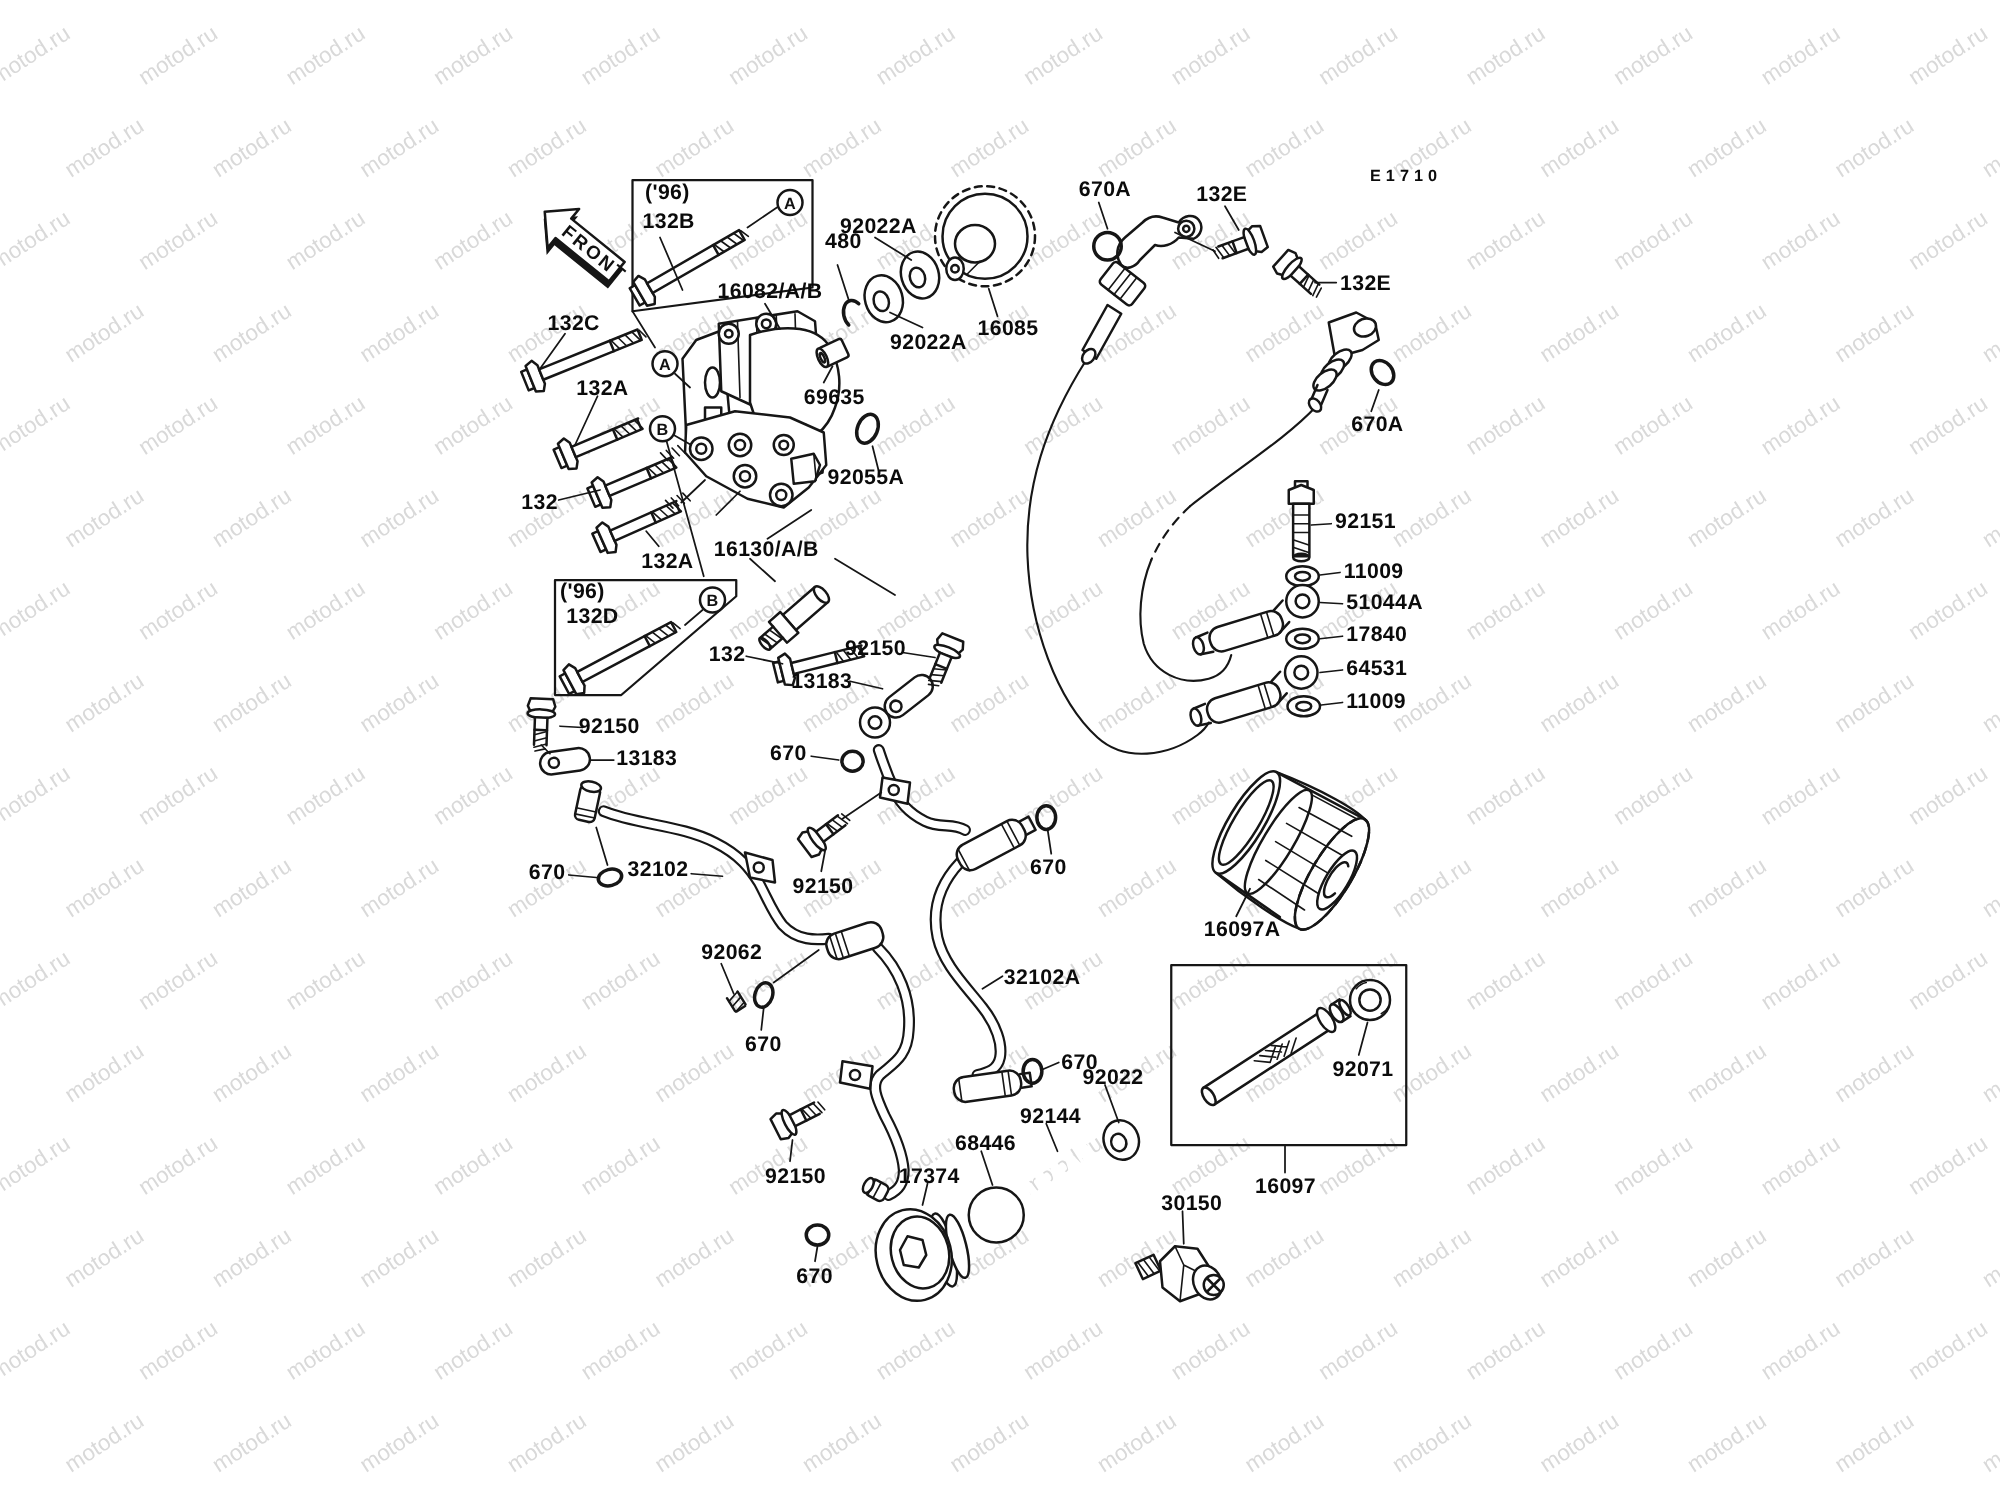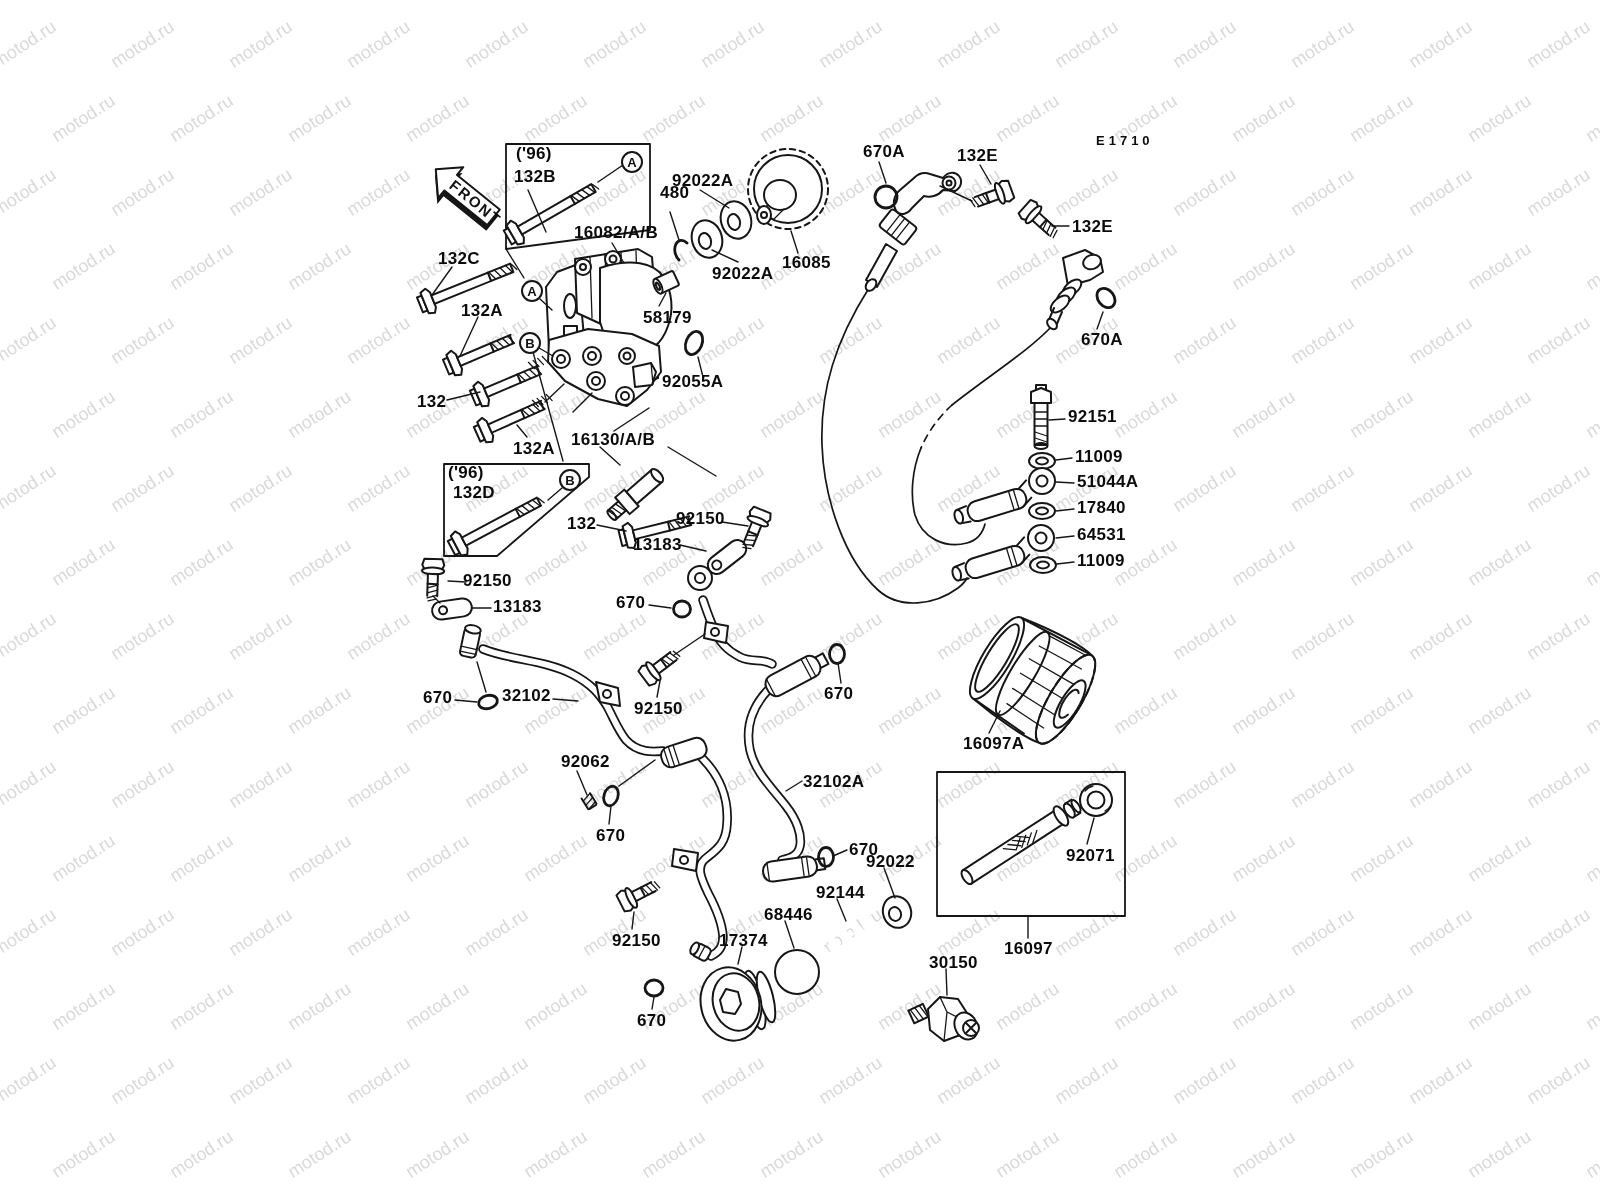--- a/index.html
+++ b/index.html
@@ -613,21 +613,21 @@
     <div class="cl" style="left:660px;  top:183px">480</div>
     <div class="cl" style="left:574px;  top:223px">16082/A/B</div>
     <div class="cl" style="left:438px;  top:249px">132C</div>
     <div class="cl" style="left:782px;  top:253px">16085</div>
     <div class="cl" style="left:712px;  top:264px">92022A</div>
     <div class="cl" style="left:863px;  top:142px">670A</div>
     <div class="cl" style="left:957px;  top:146px">132E</div>
     <div class="cl" style="left:1072px; top:217px">132E</div>
     <div class="cl" style="left:1081px; top:330px">670A</div>
     <div class="cl" style="left:461px;  top:301px">132A</div>
-    <div class="cl" style="left:643px;  top:308px">58179</div>
+    <div class="cl" style="left:643px;  top:308px">69635</div>
     <div class="cl" style="left:417px;  top:392px">132</div>
     <div class="cl" style="left:662px;  top:372px">92055A</div>
     <div class="cl" style="left:513px;  top:439px">132A</div>
     <div class="cl" style="left:571px;  top:430px">16130/A/B</div>
     <div class="cl" style="left:448px;  top:463px">('96)</div>
     <div class="cl" style="left:453px;  top:483px">132D</div>
     <div class="cl" style="left:567px;  top:514px">132</div>
     <div class="cl" style="left:676px;  top:509px">92150</div>
     <div class="cl" style="left:633px;  top:535px">13183</div>
     <div class="cl" style="left:463px;  top:571px">92150</div>

